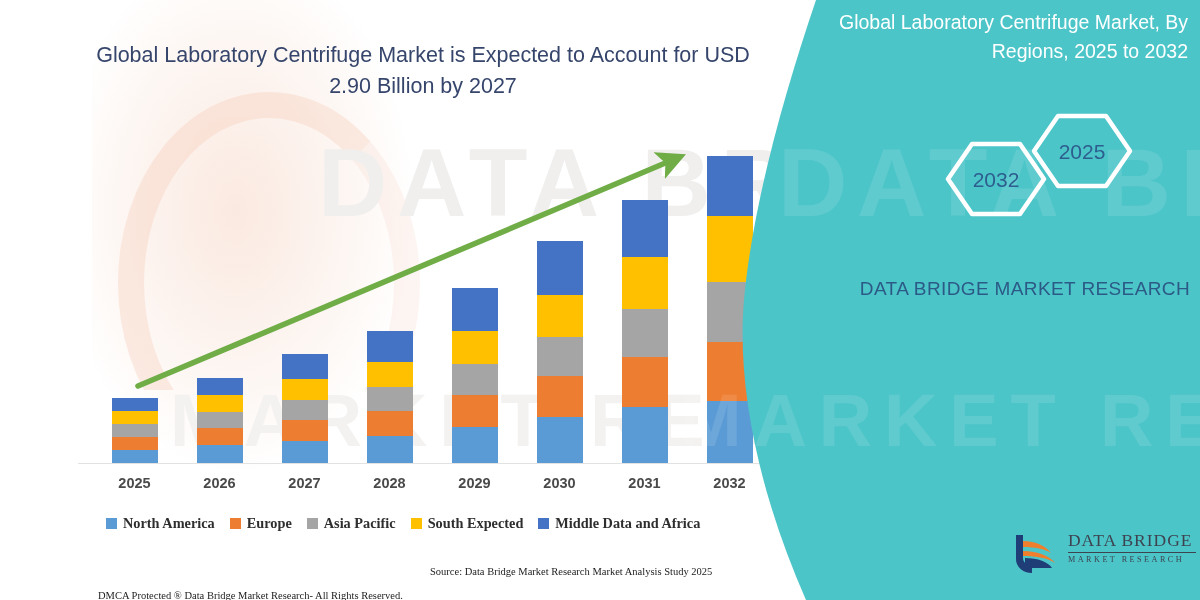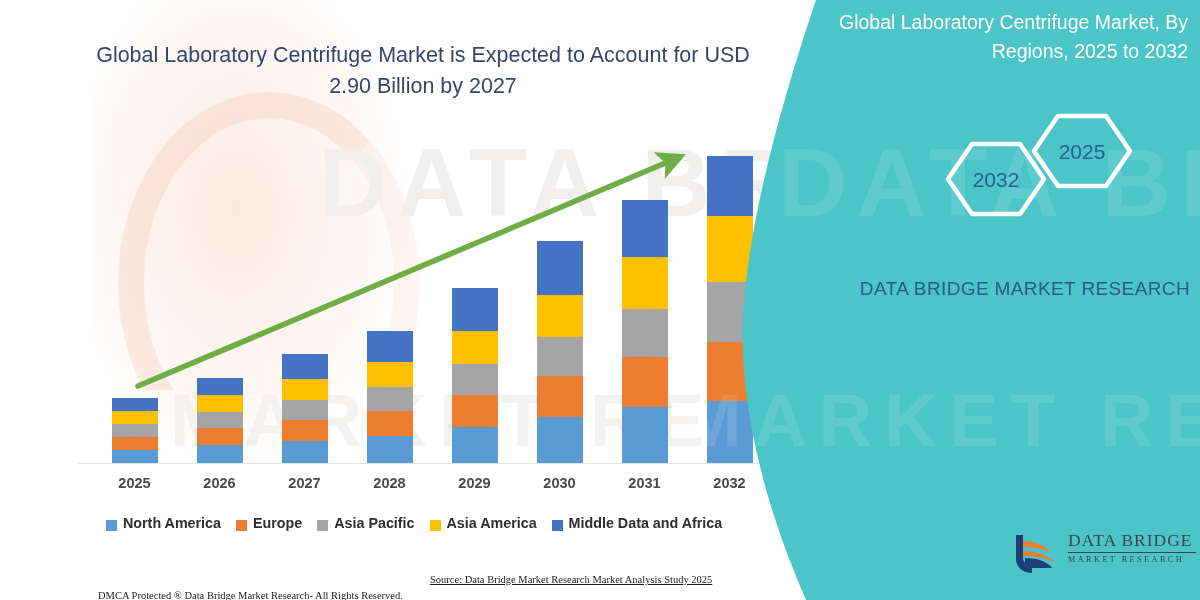--- a/index.html
+++ b/index.html
@@ -63,30 +63,30 @@
   .xlabel{width:78px;text-align:center;color:#4a4a4a;font-size:14.5px;font-weight:700;}
 
   
   .arrow-svg{position:absolute;left:92px;top:120px;width:680px;height:344px;pointer-events:none;}
 
   
   .legend{
     position:absolute;left:106px;top:512px;width:700px;height:22px;
     display:flex;align-items:center;gap:15px;
   }
-  .legend-item{display:flex;align-items:flex-end;gap:6px;}
+  .legend-item{display:flex;align-items:center;gap:6px;font-family:Liberation Serif, serif;}
   .legend-swatch{width:11px;height:11px;display:inline-block;}
   .legend-label{color:#2e2e2e;font-size:14.3px;font-weight:700;white-space:nowrap;}
 
   
   .footer{position:absolute;left:0;top:566px;width:860px;height:24px;}
   .footer-left{position:absolute;left:98px;top:0;color:#1c1c1c;font-size:10.5px;
                font-family:"Liberation Serif","DejaVu Serif",serif;white-space:nowrap;margin-top:24px;}
-  .footer-right{position:absolute;left:430px;top:8px;color:#1c1c1c;font-size:10.5px;
-                font-family:"Liberation Serif","DejaVu Serif",serif;white-space:nowrap;text-decoration:underline;}
+  .footer-right{position:absolute;left:430px;top:0;color:#1c1c1c;font-size:10.5px;
+                font-family:"Liberation Serif","DejaVu Serif",serif;white-space:nowrap;}
 
   
   .teal-wrap{position:absolute;left:690px;top:0;width:510px;height:600px;}
   .teal-shape{position:absolute;inset:0;}
   .teal-content{position:absolute;left:0;top:0;width:510px;height:600px;}
 
   .teal-title{
     position:absolute;left:148px;top:8px;width:350px;text-align:right;
     color:#ffffff;font-size:19.5px;line-height:1.5;font-weight:400;
   }
@@ -235,21 +235,21 @@
         <div class="legend-item">
           <span class="legend-swatch" style="background: rgb(237, 125, 49);"></span>
           <span class="legend-label">Europe</span>
         </div>
         <div class="legend-item">
           <span class="legend-swatch" style="background: rgb(165, 165, 165);"></span>
           <span class="legend-label">Asia Pacific</span>
         </div>
         <div class="legend-item">
           <span class="legend-swatch" style="background: rgb(255, 192, 0);"></span>
-          <span class="legend-label">Asia America</span>
+          <span class="legend-label">South Expected</span>
         </div>
         <div class="legend-item">
           <span class="legend-swatch" style="background: rgb(68, 114, 196);"></span>
           <span class="legend-label">Middle Data and Africa</span>
         </div>
       </div>
 
     <div class="footer">
       <div class="footer-left">DMCA Protected ® Data Bridge Market Research- All Rights Reserved.</div>
       <div class="footer-right">Source: Data Bridge Market Research Market Analysis Study 2025</div>

